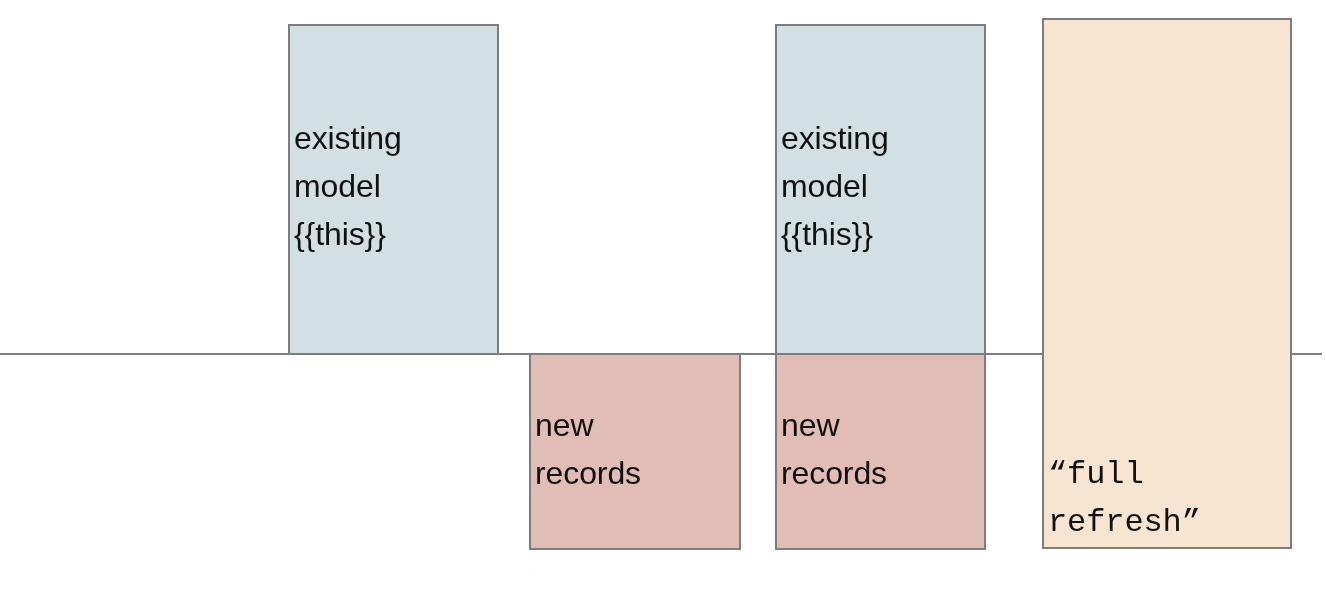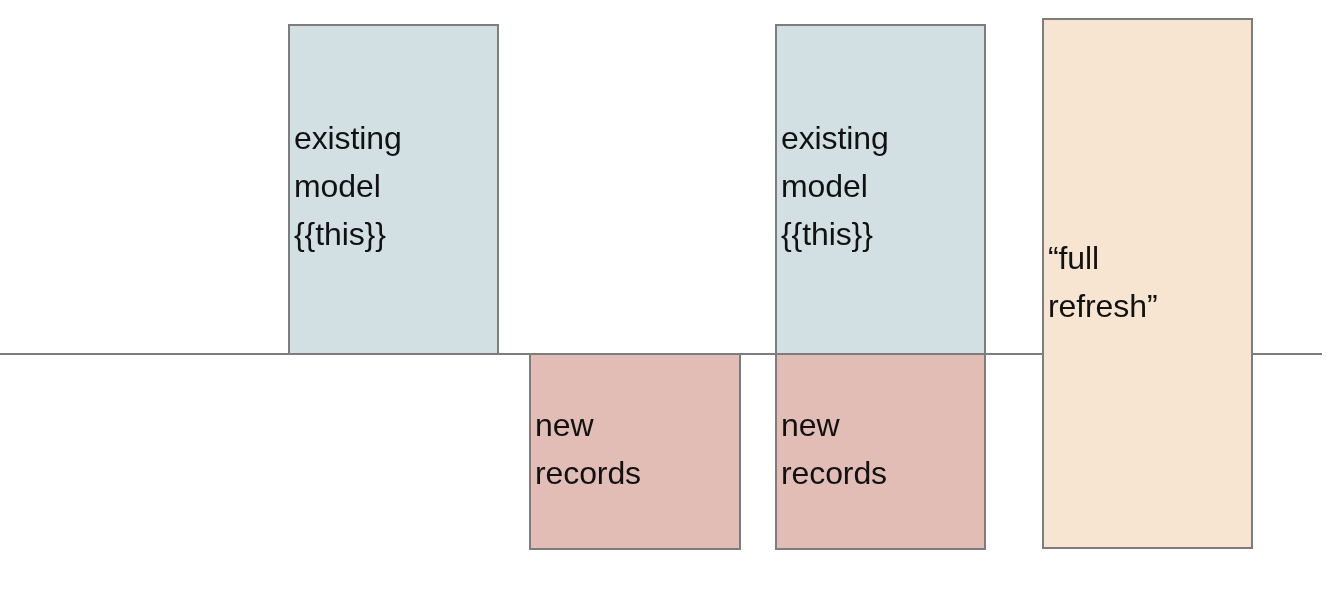--- a/index.html
+++ b/index.html
@@ -72,22 +72,23 @@
   }
   #block-existing-model-2 .label { padding-top: 88px; }
 
   #block-new-records-2 {
     left: 775px; top: 353px; width: 211px; height: 197px;
     align-items: flex-start;
   }
   #block-new-records-2 .label { padding-top: 46px; }
 
   #block-full-refresh {
-    left: 1042px; top: 18px; width: 211px; height: 531px;
-    align-items: flex-start;
+    left: 1042px; top: 18px; width: 250px; height: 531px;
+    align-items: flex-end;
+    font-family: Liberation Mono, monospace;
   }
   #block-full-refresh .label { padding-top: 214px; }
 </style>
 </head>
 <body>
 
 <div id="canvas">
 
   <div class="baseline"></div>
 

